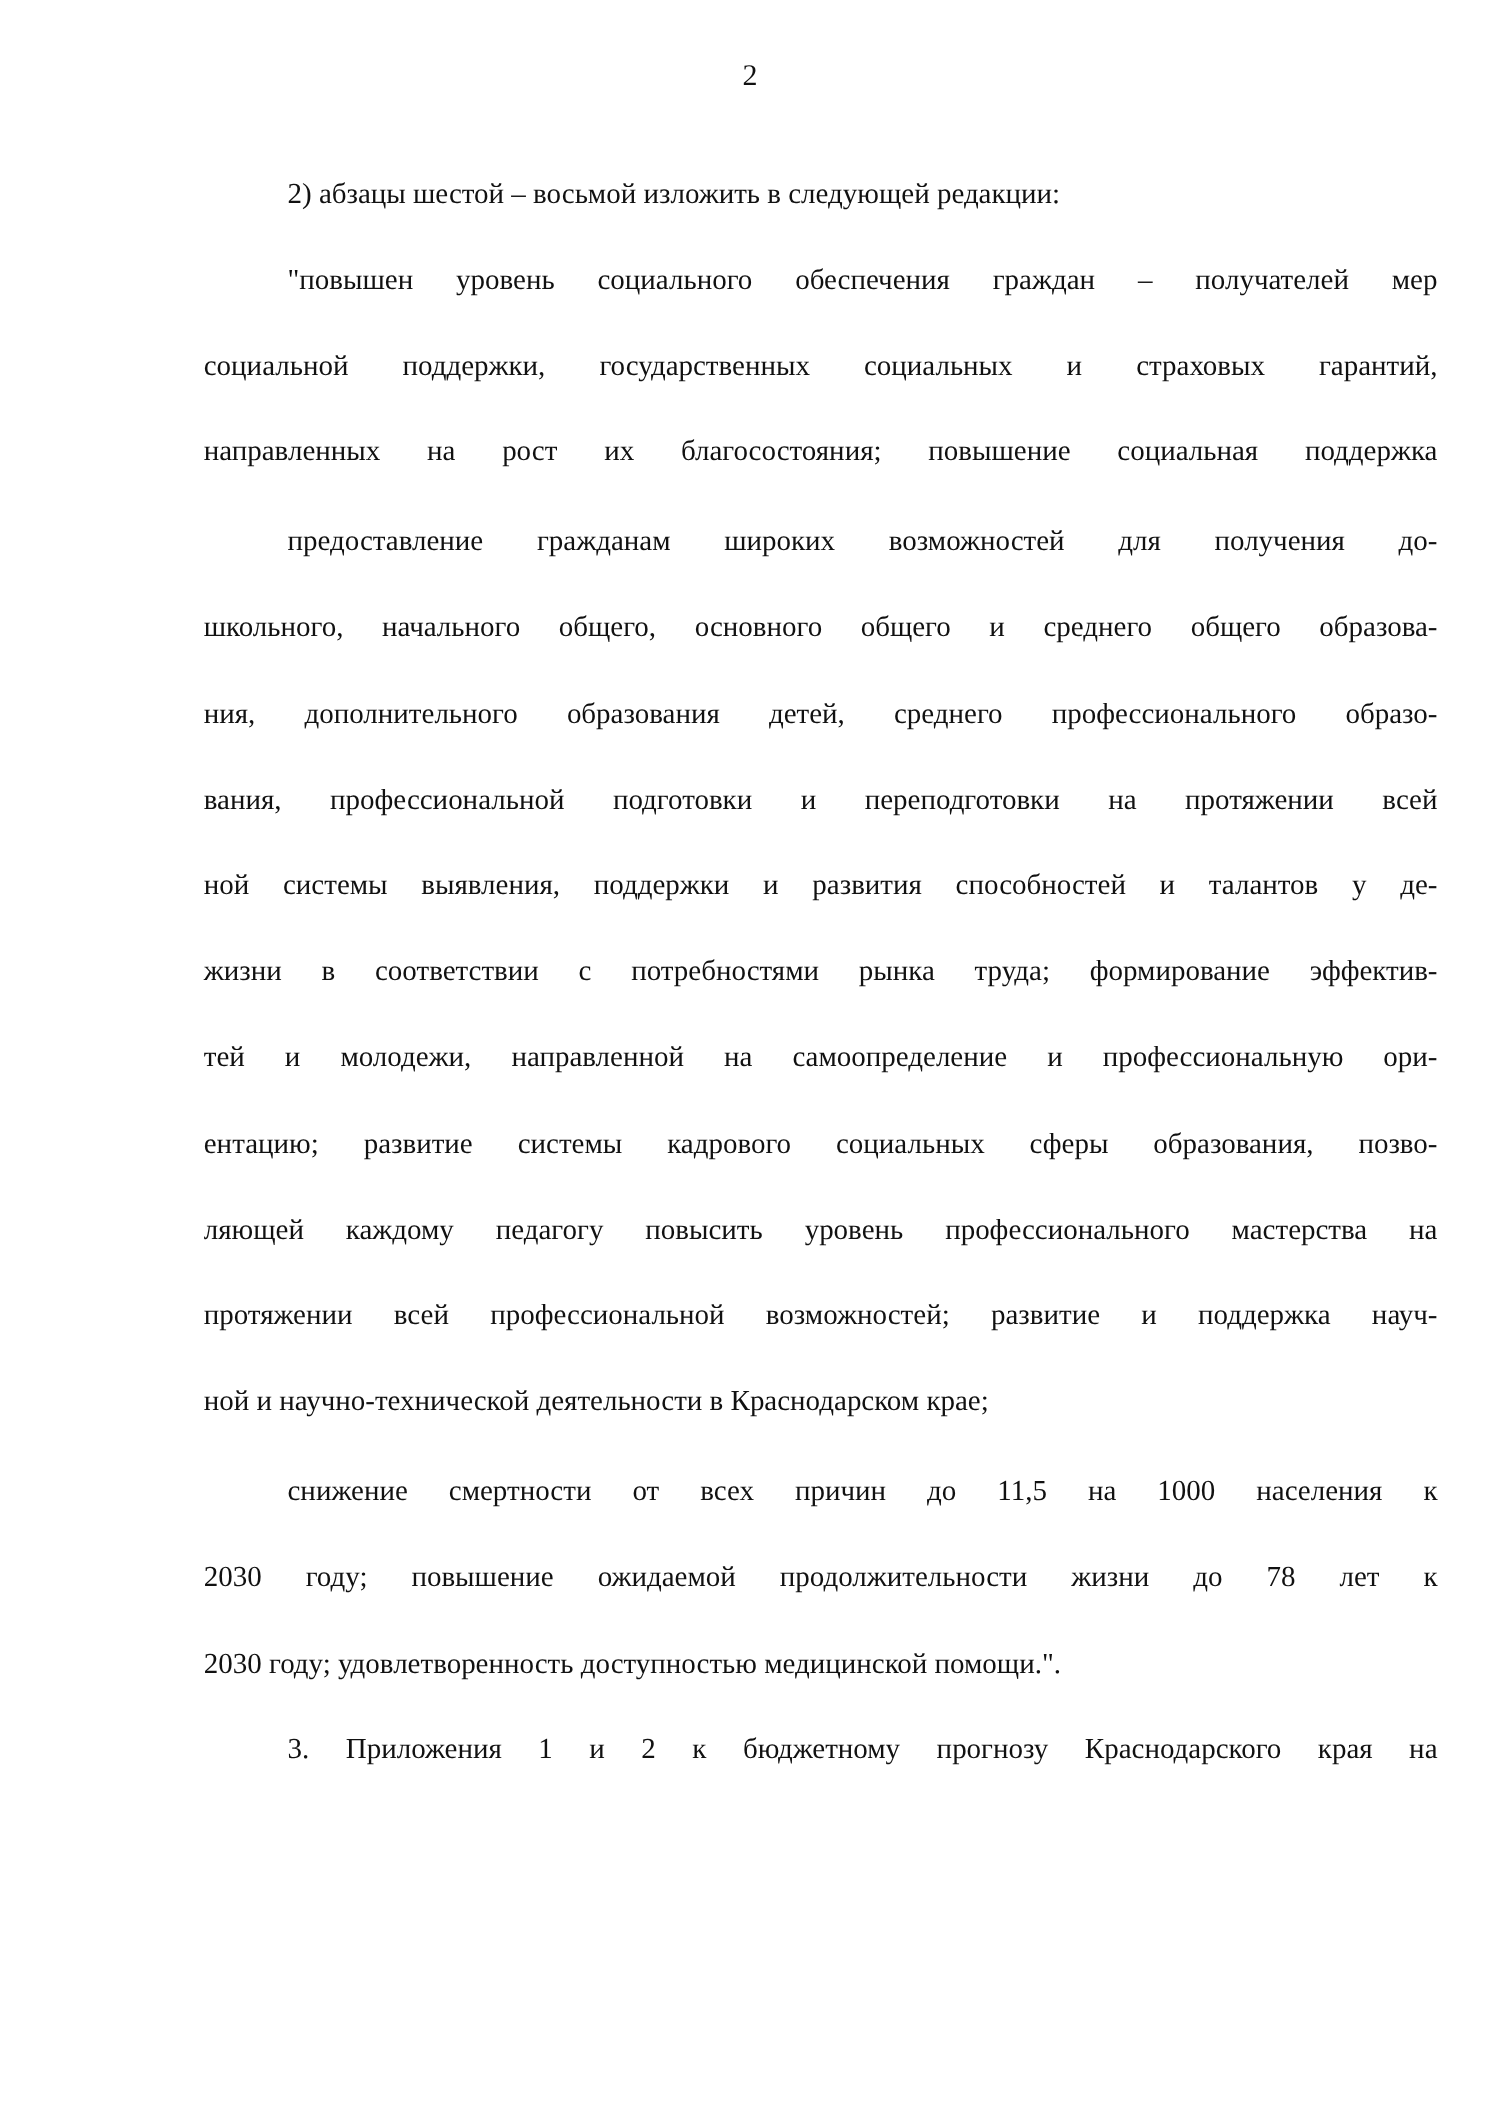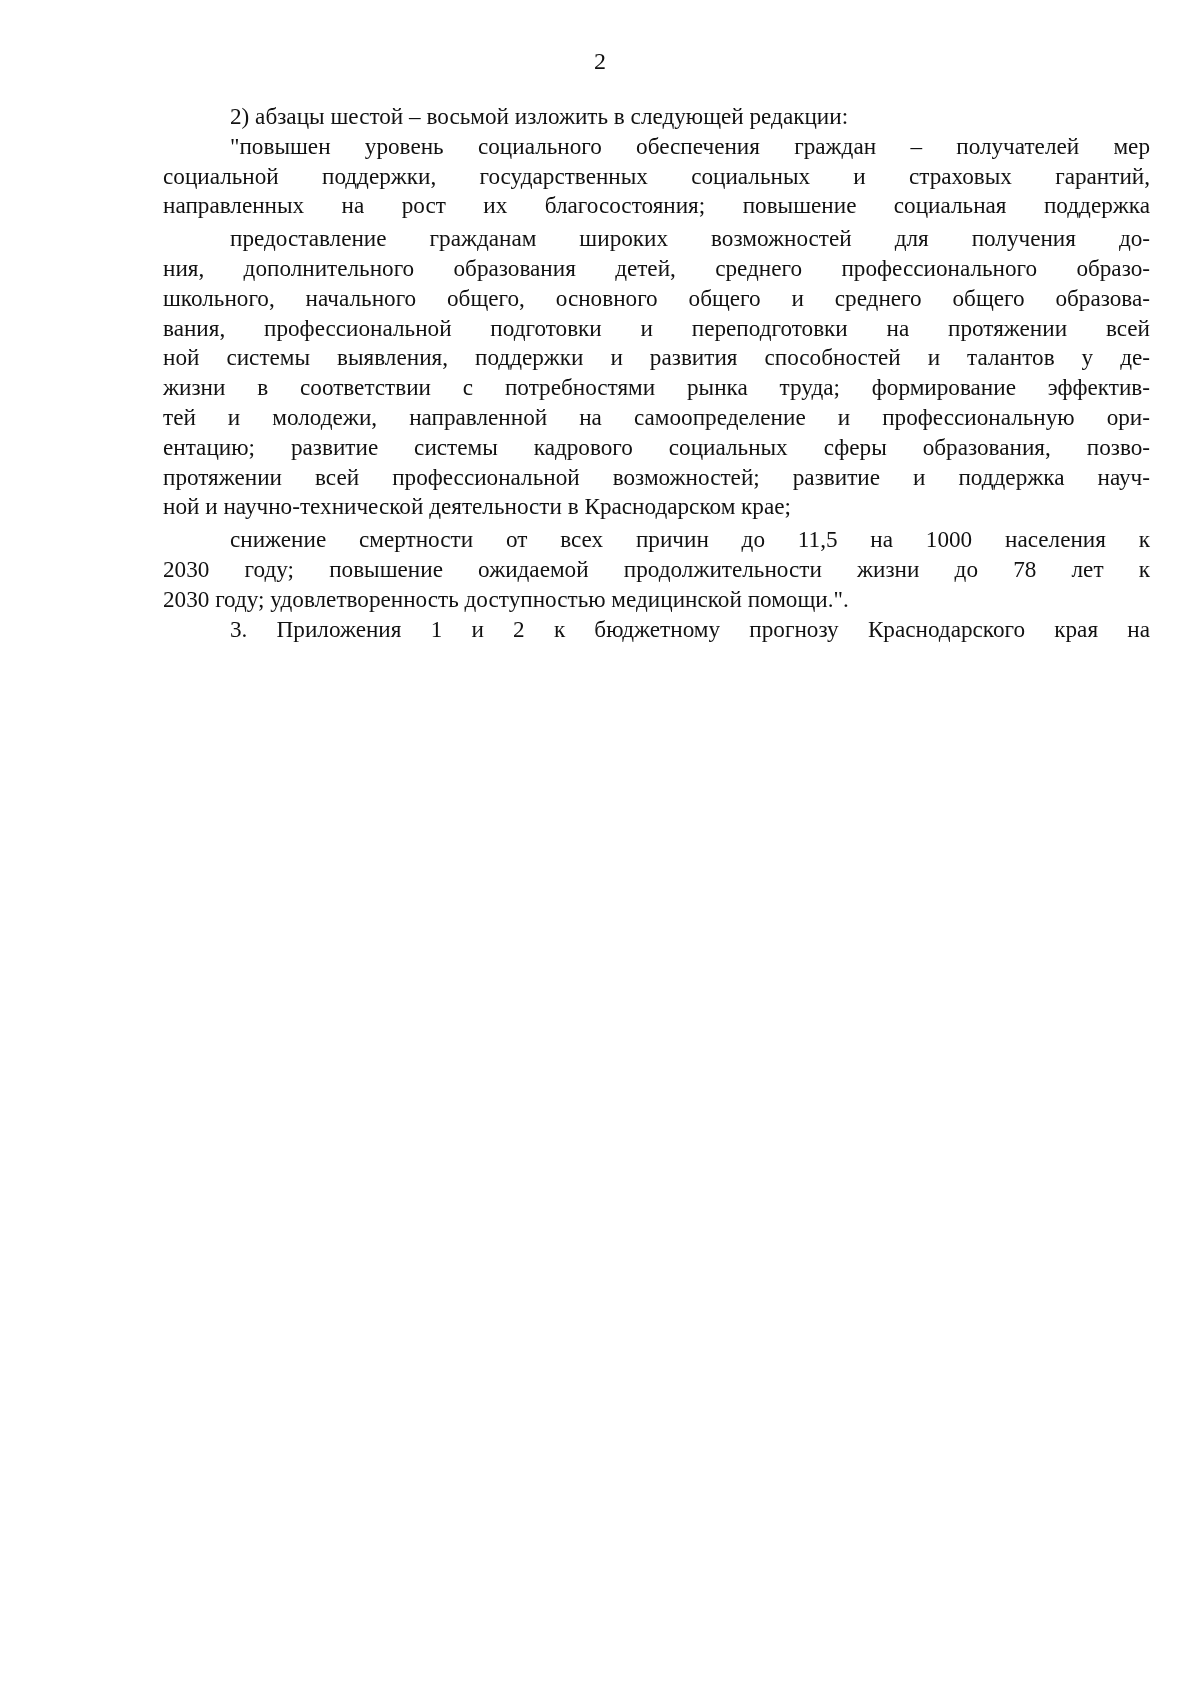--- a/index.html
+++ b/index.html
@@ -8,21 +8,21 @@
     position: absolute; left: 0; top: 0; width: 1200px; height: 1697px; background: #fff;
     font-family: "Liberation Serif", "DejaVu Serif", serif; color: #111;
   }
   .page-number {
     position: absolute; top: 46px; left: 0; width: 1200px; text-align: center;
     font-size: 24px; line-height: 30px;
   }
   .body-text { position: absolute; left: 163px; top: 102px; width: 987px; }
   .line {
     display: block; font-size: 23.2px; line-height: 29.8px; height: 29.8px;
-    white-space: nowrap; text-align: justify; text-align-last: justify;
+    white-space: nowrap; text-align: justify; text-align-last: justify; margin-top: 39px;
   }
   .line.last { text-align-last: left; }
   .line.indent { padding-left: 67px; }
   .para-gap { height: 3px; }
 </style>
 </head>
 <body>
 
 <div class="page">
   <div class="page-number">2</div>
@@ -35,27 +35,28 @@
 
     <div class="paragraph">
       <span class="line indent">"повышен уровень социального обеспечения граждан – получателей мер</span>
       <span class="line">социальной поддержки, государственных социальных и страховых гарантий,</span>
       <span class="line">направленных на рост их благосостояния; повышение социальная поддержка</span>
     </div>
     <div class="para-gap"></div>
 
     <div class="paragraph">
       <span class="line indent">предоставление гражданам широких возможностей для получения до-</span>
+      <span class="line">школьного, начального общего, основного общего и среднего общего образова-</span>
       <span class="line">ния, дополнительного образования детей, среднего профессионального образо-</span>
-      <span class="line">школьного, начального общего, основного общего и среднего общего образова-</span>
       <span class="line">вания, профессиональной подготовки и переподготовки на протяжении всей</span>
       <span class="line">ной системы выявления, поддержки и развития способностей и талантов у де-</span>
       <span class="line">жизни в соответствии с потребностями рынка труда; формирование эффектив-</span>
       <span class="line">тей и молодежи, направленной на самоопределение и профессиональную ори-</span>
       <span class="line">ентацию; развитие системы кадрового социальных сферы образования, позво-</span>
+      <span class="line">ляющей каждому педагогу повысить уровень профессионального мастерства на</span>
       <span class="line">протяжении всей профессиональной возможностей; развитие и поддержка науч-</span>
       <span class="line last">ной и научно-технической деятельности в Краснодарском крае;</span>
     </div>
     <div class="para-gap"></div>
 
     <div class="paragraph">
       <span class="line indent">снижение смертности от всех причин до 11,5 на 1000 населения к</span>
       <span class="line">2030 году; повышение ожидаемой продолжительности жизни до 78 лет к</span>
       <span class="line last">2030 году; удовлетворенность доступностью медицинской помощи.".</span>
     </div>

